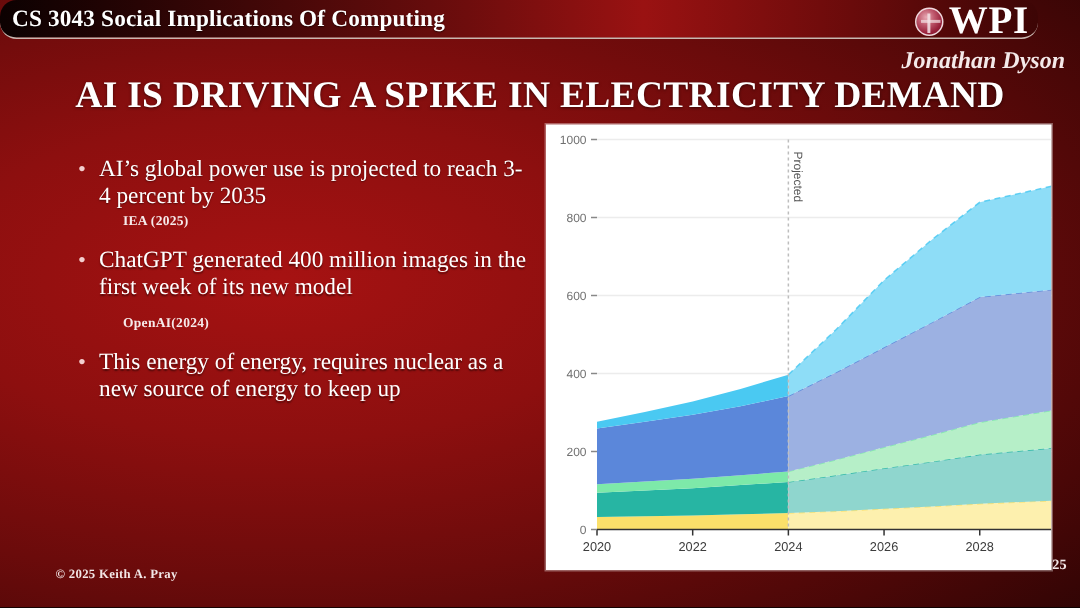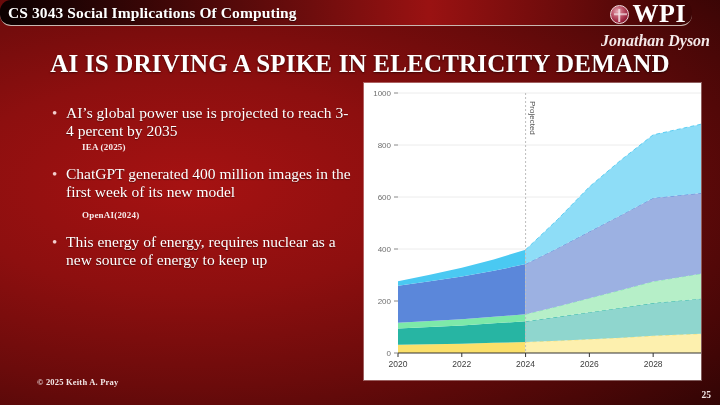--- a/index.html
+++ b/index.html
@@ -158,21 +158,21 @@
     position: absolute;
     left: 8px; bottom: 18px;
     font-size: 8.5px;
     font-weight: bold;
     color: #f2e6e6;
     letter-spacing: .2px;
     margin-left: 29px;
   }
   #footer-pagenum {
     position: absolute;
-    right: 9px; bottom: 5px;
+    right: 9px; bottom: 23px;
     font-size: 9.5px;
     font-weight: bold;
     color: #f2e6e6;
     text-align: right;
   }
 </style>
 </head>
 <body>
 
 <div id="slide">

